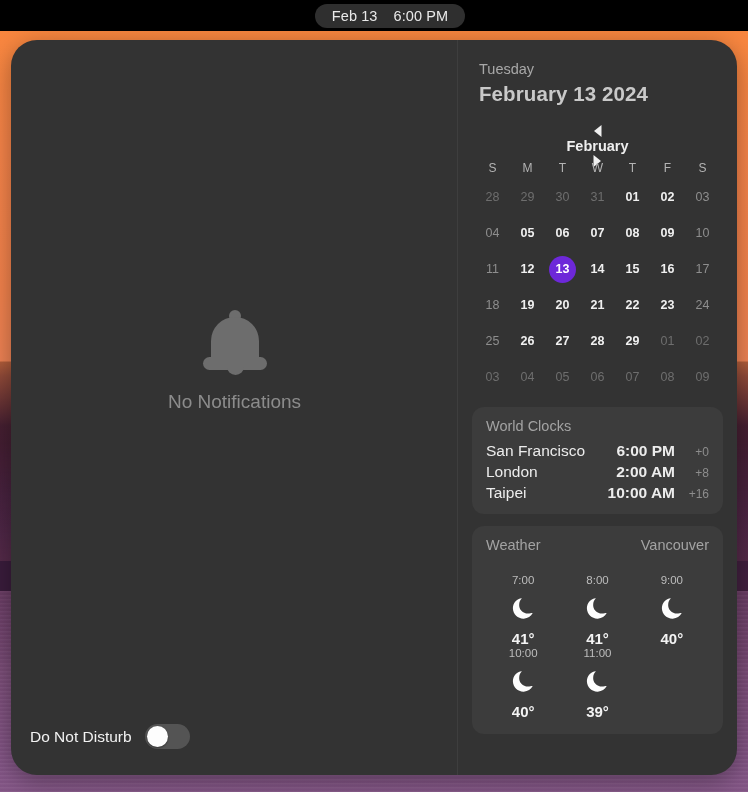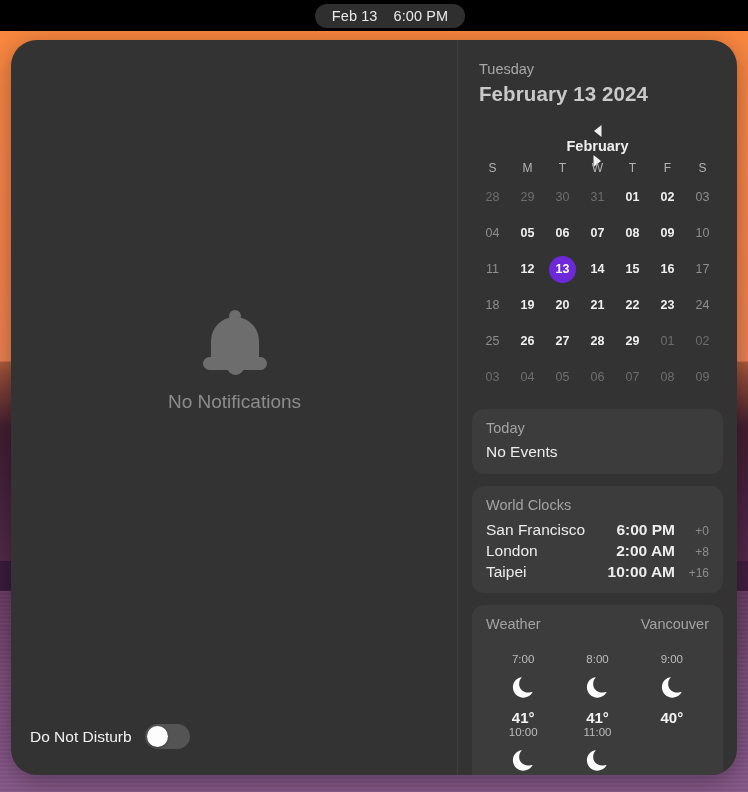--- a/index.html
+++ b/index.html
@@ -393,24 +393,20 @@
             </div>
             <div class="cal-cell dim">
               <div class="pip">08</div>
             </div>
             <div class="cal-cell dim">
               <div class="pip">09</div>
             </div>
           </div>
       </div>
 
-      <div class="card">
-        <div class="card-title">Today</div>
-        <div class="card-body">No Events</div>
-      </div>
 
       <div class="card clocks-card">
         <div class="card-title">World Clocks</div>
         <div id="clock-rows">
             <div class="clock-row">
               <div class="clock-city">San Francisco</div>
               <div class="clock-time">6:00 PM</div>
               <div class="clock-off">+0</div>
             </div>
             <div class="clock-row">

